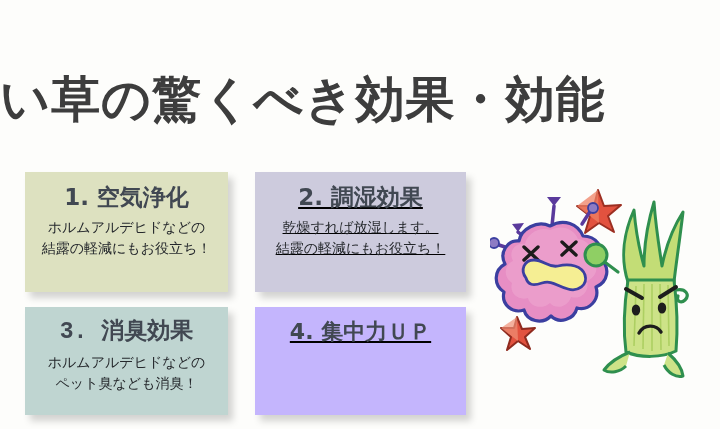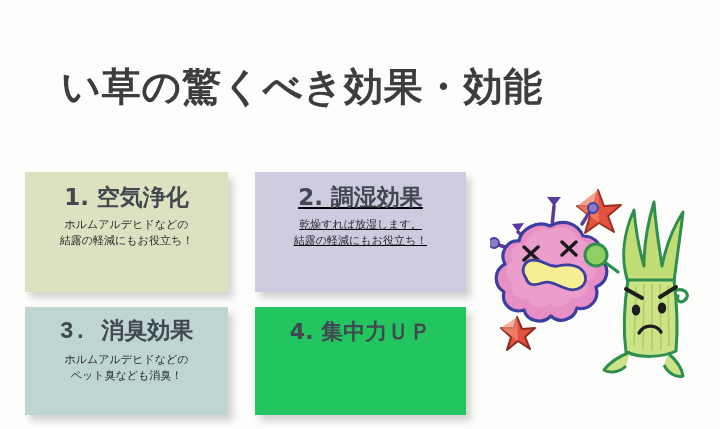--- a/index.html
+++ b/index.html
@@ -22,21 +22,21 @@
   }
 
   
   .page-title {
     position: absolute;
     left: 0;
     top: 38px;
     width: 604px;
     text-align: center;
     font-family: "Liberation Serif", "DejaVu Serif", serif;
-    font-size: 39px;
+    font-size: 49px;
     letter-spacing: 0.02em;
     color: #3d3d3d;
     white-space: nowrap;
     line-height: 1.2;
   }
 
   
   .card {
     position: absolute;
     box-sizing: border-box;
@@ -56,21 +56,21 @@
     color: #414852;
     text-align: center;
     line-height: 1.15;
     margin-bottom: 7px;
     white-space: nowrap;
   }
   .card-4 .card-heading { font-size: 22px; }
 
   .card-body {
     font-family: "DejaVu Sans", "Liberation Sans", sans-serif;
-    font-size: 11px;
+    font-size: 14px;
     color: #25282c;
     text-align: center;
     line-height: 1.45;
     white-space: nowrap;
   }
   .card-body .line { display: block; }
 
   
   .illustration {
     position: absolute;
@@ -105,21 +105,21 @@
   </div>
 
   <div class="card card-3" style="background: rgb(191, 213, 209);">
     <div class="card-heading" style="color: rgb(65, 72, 82); font-family: Liberation Mono, monospace;">3.  消臭効果</div>
     <div class="card-body">
       <span class="line">ホルムアルデヒドなどの</span>
       <span class="line">ペット臭なども消臭！</span>
     </div>
   </div>
 
-  <div class="card card-4" style="background: #22c55e;">
+  <div class="card card-4" style="background: #c4b5fd; text-decoration: underline;">
     <div class="card-heading" style="color: rgb(65, 72, 82);">4. 集中力ＵＰ</div>
   </div>
 
   <div class="illustration">
     <svg viewBox="0 0 228 200" xmlns="http://www.w3.org/2000/svg">
 
       <g>
         <path d="M108 4 L114 20 L131 19 L118 30 L124 46 L109 37 L95 47 L100 30 L87 20 L104 20 Z" fill="#e2523f" stroke="#9c2f22" stroke-width="2" stroke-linejoin="round"></path>
         <path d="M108 4 L109 37 L87 20 Z" fill="#ef8166" opacity="0.75"></path>
       </g>

